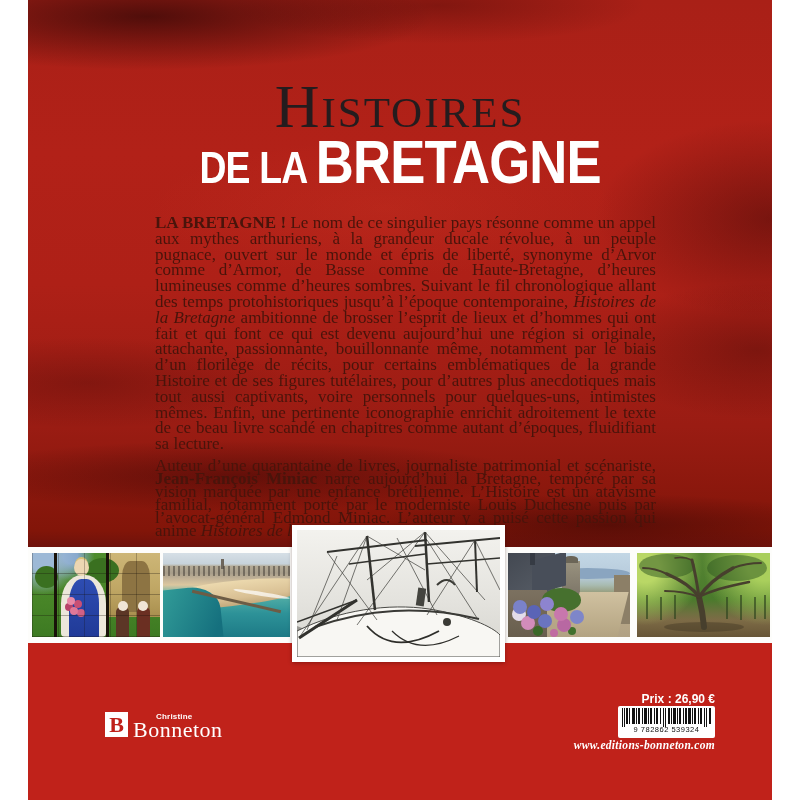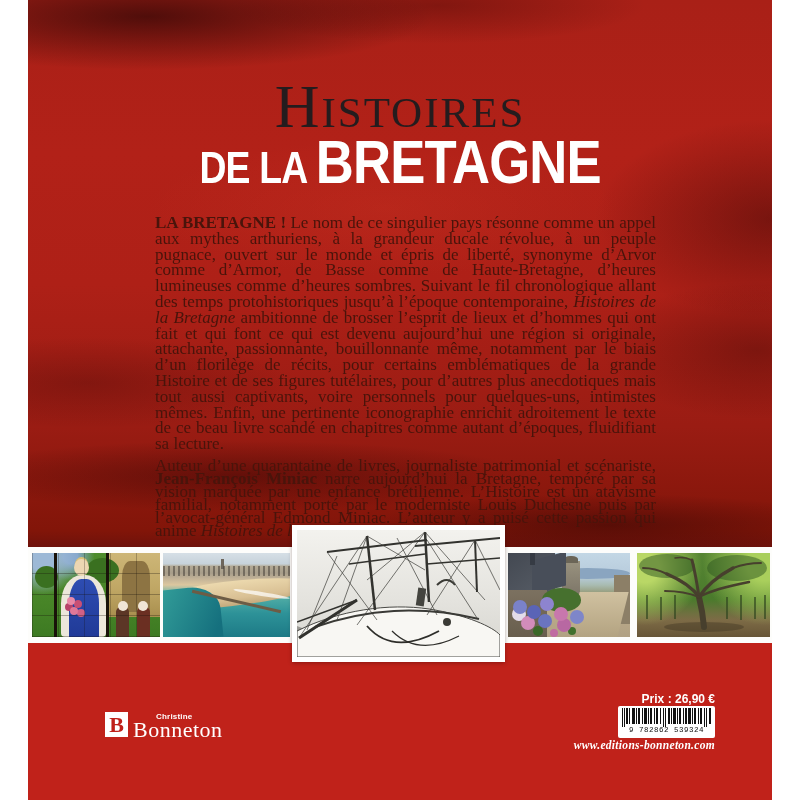--- a/index.html
+++ b/index.html
@@ -132,21 +132,21 @@
   .logo-text{margin-left:5px;color:#ffffff;}
   .logo-christine{font-family:"Liberation Sans",sans-serif;font-size:8px;font-weight:bold;
        margin-left:23px;letter-spacing:.2px;line-height:9px;}
   .logo-bonneton{font-family:"Liberation Serif",serif;font-size:22px;letter-spacing:.5px;
        line-height:17px;}
   .price{position:absolute;right:57px;top:49px;color:#ffffff;
        font-family:"Liberation Sans",sans-serif;font-weight:bold;font-size:12px;}
   .barcode{position:absolute;right:57px;top:63px;width:97px;height:32px;background:#ffffff;
        border-radius:2px;box-sizing:border-box;padding:2px 3px 0;text-align:center;}
   .bars{display:block;margin:0 auto;}
-  .digits{font-family:Liberation Mono, monospace;font-size:7.5px;line-height:8px;
+  .digits{font-family:Liberation Sans, sans-serif;font-size:7.5px;line-height:8px;
        letter-spacing:.5px;color:#111111;margin-top:-1px;}
   .website{position:absolute;right:57px;top:96px;color:#ffffff;font-family:"Liberation Serif",serif;
        font-style:italic;font-weight:bold;font-size:11.5px;letter-spacing:.3px;}
 </style>
 </head>
 <body>
 
 <div class="page">
   <div class="cover">
 

